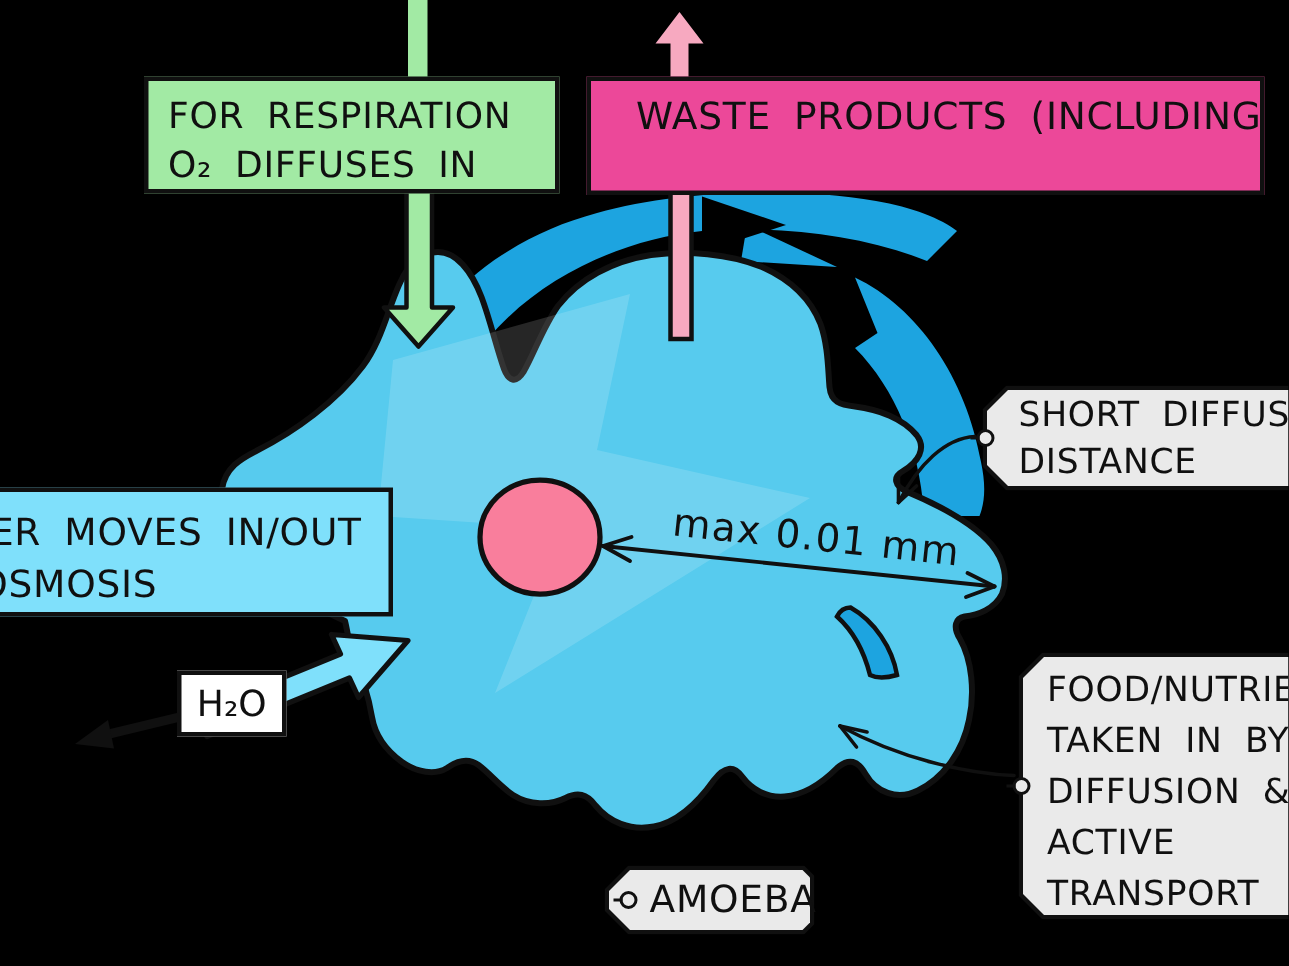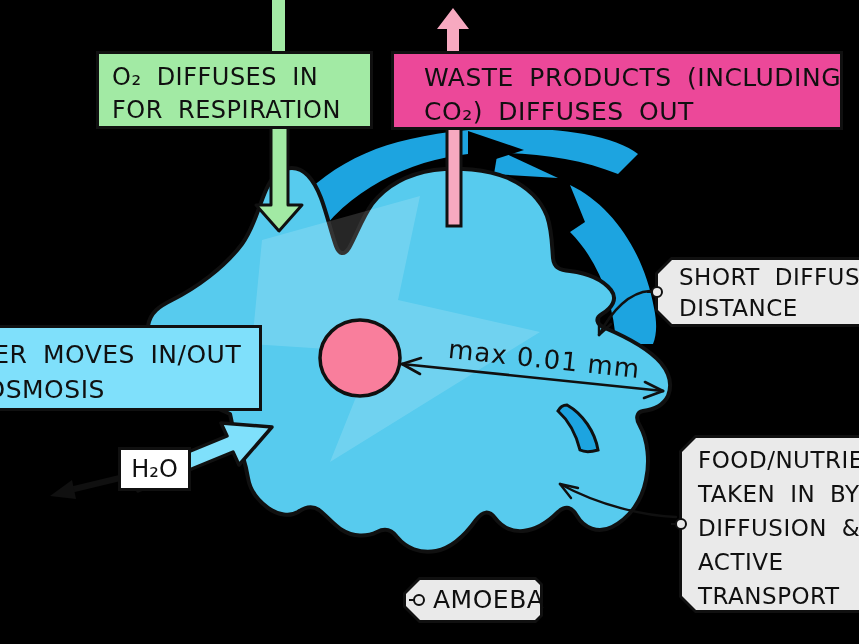--- a/index.html
+++ b/index.html
@@ -98,27 +98,26 @@
       <line x1="599" y1="335" x2="599" y2="318"></line>
     </g>
     <g stroke="#101010" stroke-width="2.4" stroke-linecap="round" fill="none">
       <path d="M 676 517 C 646 516 600 506 560 484"></path>
       <line x1="560" y1="484" x2="571" y2="498"></line>
       <line x1="560" y1="484" x2="578" y2="488"></line>
     </g>
   </svg>
 
   <div class="box" id="o2-box">
+    <div class="ln">FOR RESPIRATION</div>
     <div class="ln">O₂ DIFFUSES IN</div>
-    <div class="ln">FOR RESPIRATION</div>
   </div>
 
   <div class="box" id="waste-box">
     <div class="ln">WASTE PRODUCTS (INCLUDING</div>
-    <div class="ln">CO₂) DIFFUSES OUT</div>
   </div>
 
   <div class="box" id="water-box">
     <div class="ln">WATER MOVES IN/OUT</div>
     <div class="ln">BY OSMOSIS</div>
   </div>
 
   <div class="box" id="h2o-box">
     <span>H₂O</span>
   </div>

